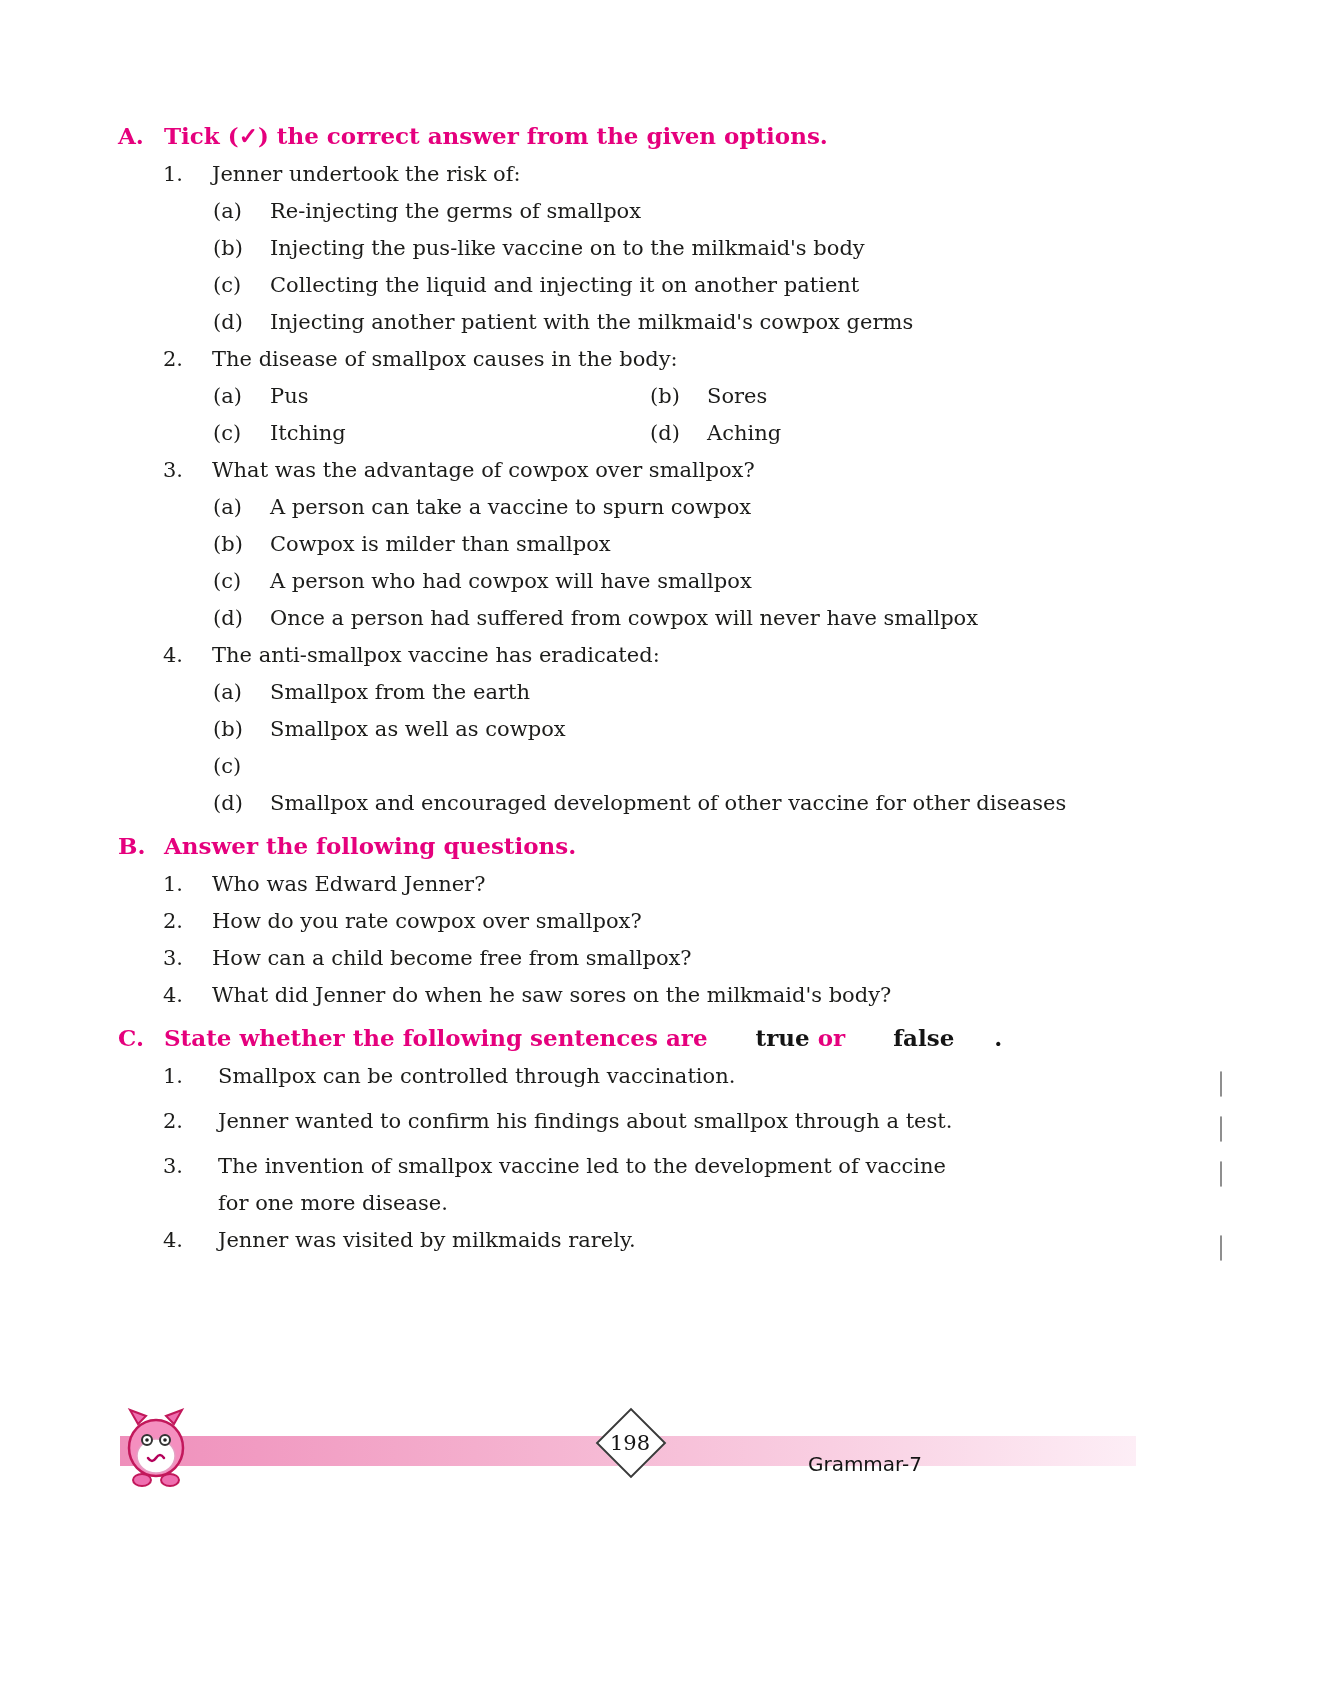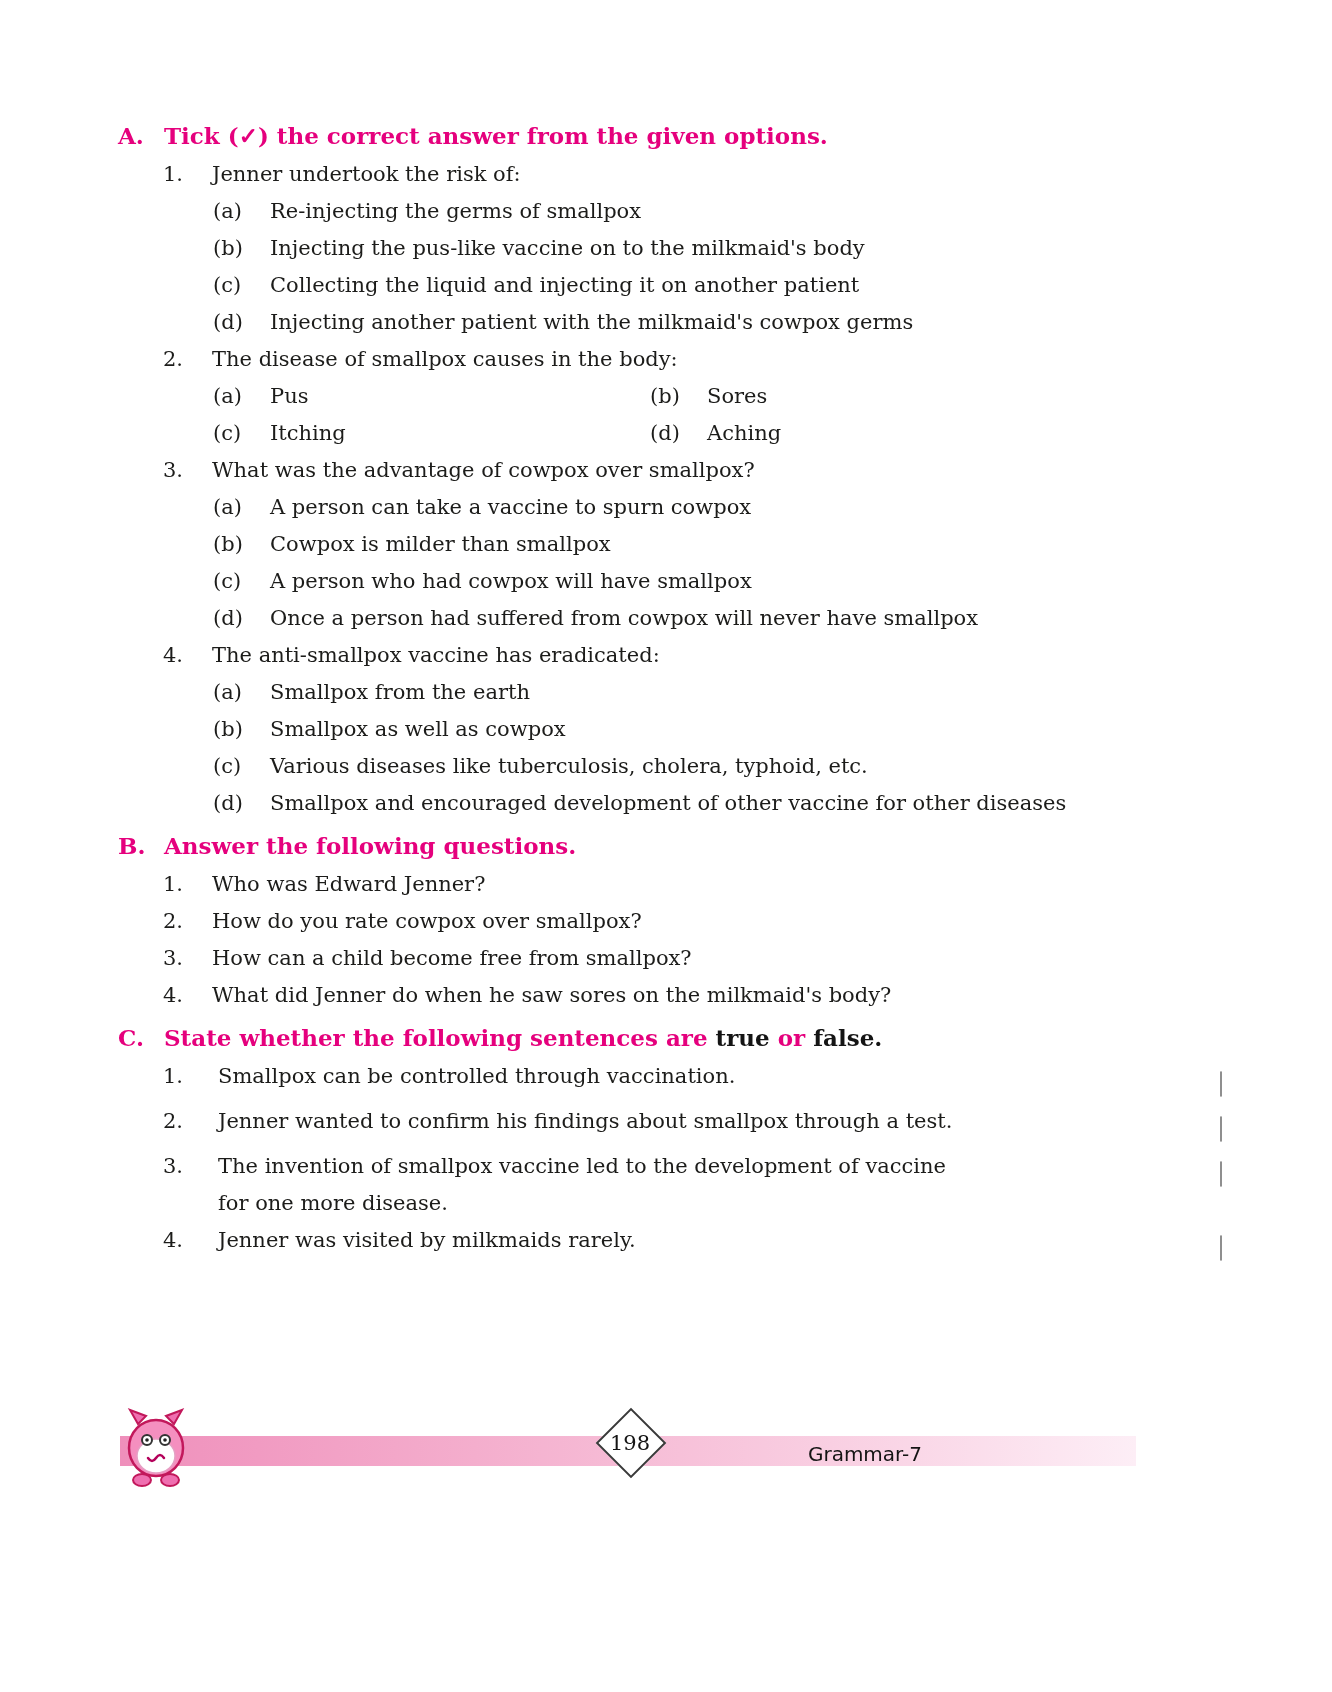--- a/index.html
+++ b/index.html
@@ -9,21 +9,21 @@
     height:1692px;
     background:#ffffff;
     font-family:"DejaVu Serif","Liberation Serif",serif;
     color:#1c1c1a;
     overflow:hidden;
   }
   .content{padding:112px 110px 0 118px;font-size:21px;}
   .sec-head{display:flex;line-height:40px;font-weight:bold;font-size:23px;color:#e5007d;margin-top:4px;}
   .sec-letter{width:46px;flex:0 0 46px;}
   .sec-title{flex:1;}
-  .sec-title .black{color:#141414;}
+  .sec-title .black{color:#141414;margin-left:40px;}
   .q-row{display:flex;line-height:37px;}
   .q-num{flex:0 0 49px;margin-left:45px;}
   .q-text{flex:1;}
   .opt-row{display:flex;line-height:37px;}
   .opt-indent{flex:0 0 95px;}
   .opt-letter{flex:0 0 57px;}
   .opt-text{flex:1;}
   .opt-pair{display:flex;}
   .opt-pair.first{width:437px;flex:0 0 437px;}
   .opt-pair .opt-letter{flex:0 0 57px;}
@@ -34,21 +34,21 @@
   .tf-box{width:42px;height:21px;border:1.6px solid #8f8f8f;border-radius:7px;background:#fff;}
   
   .footer{position:absolute;left:0;top:1412px;width:1060px;height:96px;}
   .bar{position:absolute;left:120px;top:24px;width:1016px;height:30px;
        background:linear-gradient(to right,#ef8fbb 0%,#f4aecd 35%,#f9cfe2 70%,#fdeef6 100%);}
   .diamond{position:absolute;left:606px;top:6px;width:46px;height:46px;background:#ffffff;
            border:2px solid #3a3a3a;transform:rotate(45deg);}
   .diamond-label{position:absolute;left:600px;top:6px;width:60px;height:50px;
                  display:flex;align-items:center;justify-content:center;
                  font-size:21px;color:#141414;}
-  .grammar{position:absolute;right:138px;top:30px;font-size:20px;color:#141414;
+  .grammar{position:absolute;right:138px;top:40px;font-size:20px;color:#141414;
            font-family:"DejaVu Sans","Liberation Sans",sans-serif;}
   .mascot{position:absolute;left:116px;top:-6px;width:80px;height:88px;}
 </style>
 </head>
 <body>
 
 <div class="page">
   <div class="content">
 
     <div class="sec-head">
@@ -143,21 +143,20 @@
       <span class="opt-text">Smallpox from the earth</span>
     </div>
     <div class="opt-row">
       <span class="opt-indent"></span>
       <span class="opt-letter">(b)</span>
       <span class="opt-text">Smallpox as well as cowpox</span>
     </div>
     <div class="opt-row">
       <span class="opt-indent"></span>
       <span class="opt-letter">(c)</span>
-      <span class="opt-text">Various diseases like tuberculosis, cholera, typhoid, etc.</span>
     </div>
     <div class="opt-row">
       <span class="opt-indent"></span>
       <span class="opt-letter">(d)</span>
       <span class="opt-text">Smallpox and encouraged development of other vaccine for other diseases</span>
     </div>
 
     <div class="sec-head">
       <span class="sec-letter">B.</span>
       <span class="sec-title">Answer the following questions.</span>

